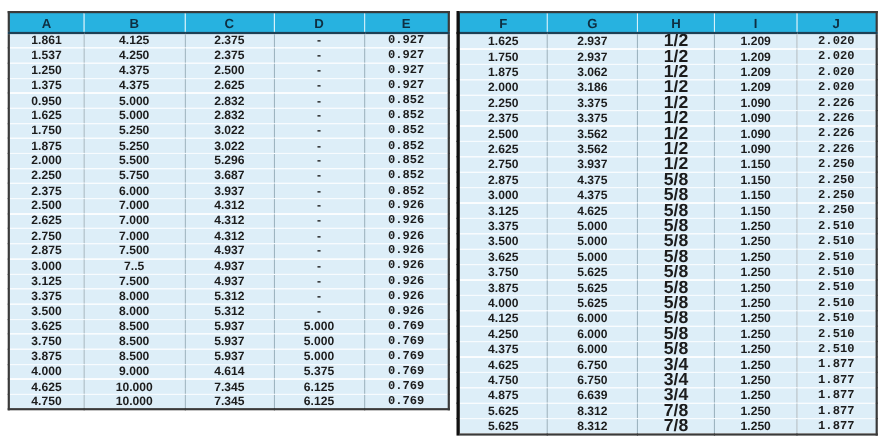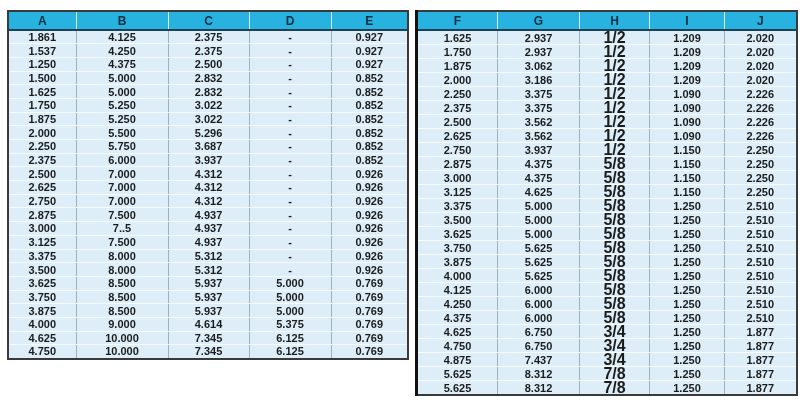--- a/index.html
+++ b/index.html
@@ -52,21 +52,21 @@
     font-weight:600;
     height:13.7px;
     line-height:12px;
     text-align:center;
     vertical-align:middle;
     border-right:1px solid var(--col-sep);
     border-bottom:1.5px solid var(--row-sep);
     white-space:nowrap;
     overflow:hidden;
   }
-  tbody td:last-child{border-right:none;}
+  tbody td:last-child{border-right:none;font-family:Liberation Mono, monospace;}
   
   table.right tbody td:nth-child(3){
     font-size:16px;
     vertical-align:top;
     padding-top:1px;
     margin-top:26px;
   }
 </style>
 </head>
 <body>
@@ -106,21 +106,28 @@
           <td>0.927</td>
         </tr>
         <tr>
           <td>1.250</td>
           <td>4.375</td>
           <td>2.500</td>
           <td>-</td>
           <td>0.927</td>
         </tr>
         <tr>
-          <td>1.500</td>
+          <td>1.375</td>
+          <td>4.375</td>
+          <td>2.625</td>
+          <td>-</td>
+          <td>0.927</td>
+        </tr>
+        <tr>
+          <td>0.950</td>
           <td>5.000</td>
           <td>2.832</td>
           <td>-</td>
           <td>0.852</td>
         </tr>
         <tr>
           <td>1.625</td>
           <td>5.000</td>
           <td>2.832</td>
           <td>-</td>
@@ -436,21 +443,21 @@
         </tr>
         <tr>
           <td>4.750</td>
           <td>6.750</td>
           <td>3/4</td>
           <td>1.250</td>
           <td>1.877</td>
         </tr>
         <tr>
           <td>4.875</td>
-          <td>7.437</td>
+          <td>6.639</td>
           <td>3/4</td>
           <td>1.250</td>
           <td>1.877</td>
         </tr>
         <tr>
           <td>5.625</td>
           <td>8.312</td>
           <td>7/8</td>
           <td>1.250</td>
           <td>1.877</td>

